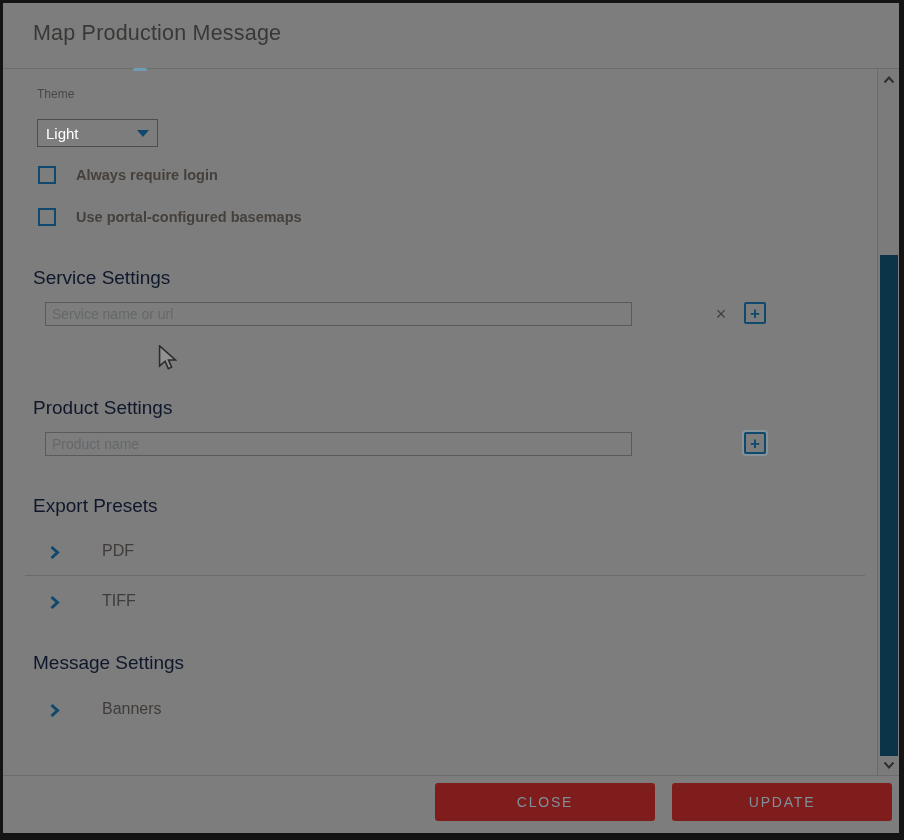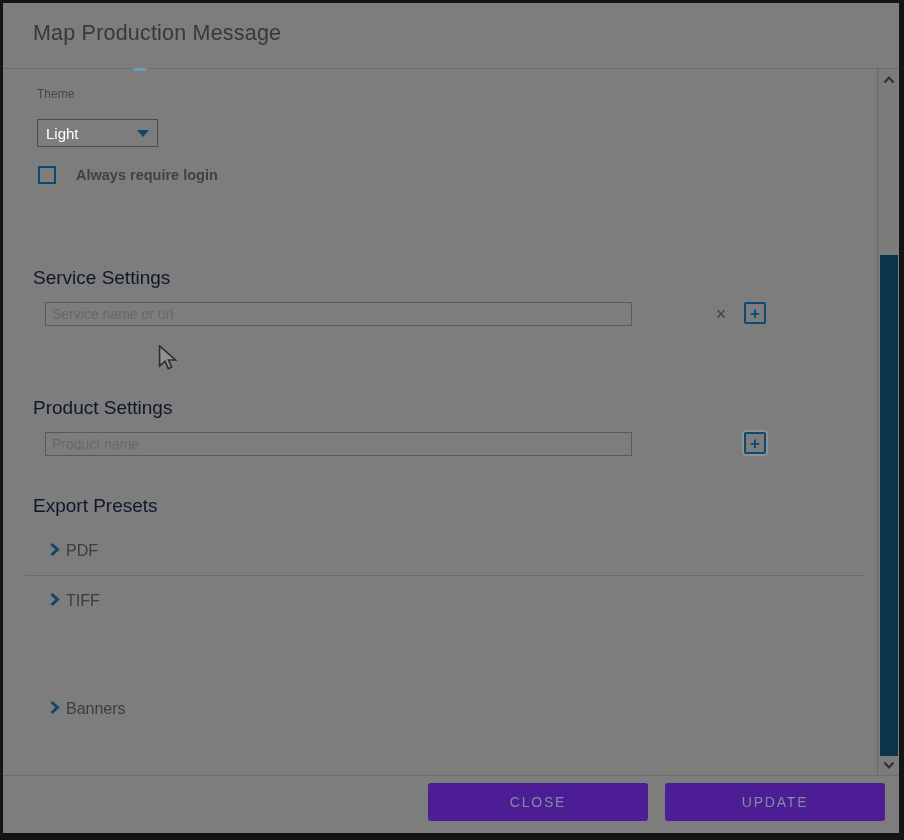--- a/index.html
+++ b/index.html
@@ -67,36 +67,36 @@
   }
   .add-btn {
     width:22px; height:22px; border:2px solid #0f4a6e; border-radius:2px;
     display:flex; align-items:center; justify-content:center;
     color:#0f4a6e; font-size:17px; font-weight:bold; line-height:1; cursor:pointer;
   }
   .add-svc { left:741px; top:299px; }
   .add-prod { left:741px; top:429px; box-shadow:0 0 0 2px rgba(150,175,188,.45); }
 
   
-  .expand-row { display:flex; align-items:flex-start; cursor:pointer; }
+  .expand-row { display:flex; align-items:flex-end; cursor:pointer;gap:36px; }
   .row-pdf { left:46px; top:539px; }
   .row-tiff { left:46px; top:589px; }
   .row-banners { left:46px; top:697px; }
   .chev { margin-right:6px; display:block; }
   .expand-label { font-size:16px; color:#3f3c3a; }
   .list-divider { left:22px; top:572px; width:840px; height:1px; background:#6b6b6b; }
 
   
   .footer-divider { left:0; top:772px; width:896px; height:1px; background:#6c6c6c; }
   .btn {
     position:absolute; top:780px; width:220px; height:38px;
-    background:#4c1d95; border:none; border-radius:3px;
+    background:#7f1d1d; border:none; border-radius:3px;
     display:flex; align-items:center; justify-content:center;
     font-family:"Liberation Sans", sans-serif;
-    font-size:14px; letter-spacing:1.8px; color:#80909b; cursor:pointer;
+    font-size:14px; letter-spacing:1.8px; color:#80909b; cursor:pointer;margin-left:7px;
   }
   .btn-close { left:425px; }
   .btn-update { left:662px; }
 
   
   .scroll-track { left:874px; top:66px; width:21px; height:706px; background:#7b7b7b; border-left:1px solid #696969; }
   .scroll-thumb { left:877px; top:252px; width:18px; height:501px; background:#0c3448; }
   .scroll-arrow { left:878px; width:16px; height:16px; display:flex; align-items:center; justify-content:center; cursor:pointer; }
   .arrow-up { top:69px; }
   .arrow-down { top:754px; }
@@ -114,20 +114,24 @@
 
   <div class="abs field-label">Theme</div>
   <div class="abs select">
     <span class="select-value">Light</span>
     <span class="caret-down"></span>
   </div>
 
   <div class="abs check-row check-row-1">
     <span class="checkbox"></span>
     <span class="check-label">Always require login</span>
+  </div>
+  <div class="abs check-row check-row-2">
+    <span class="checkbox"></span>
+    <span class="check-label">Use portal-configured basemaps</span>
   </div>
 
   <div class="abs section-heading h-service">Service Settings</div>
   <input class="text-input svc-input" value="" placeholder="Service name or url" style="">
   <div class="abs clear-btn">×</div>
   <div class="abs add-btn add-svc">
     <span>+</span>
   </div>
 
   <svg class="abs cursor" width="19" height="27" viewBox="0 0 12 17">
@@ -148,20 +152,21 @@
     <span class="expand-label">PDF</span>
   </div>
   <div class="abs list-divider"></div>
   <div class="abs expand-row row-tiff">
     <svg class="chev" width="11" height="15" viewBox="0 0 11 15">
       <path d="M2.5 2 L8.5 7.5 L2.5 13" fill="none" stroke="#0e486d" stroke-width="3" stroke-linecap="butt"></path>
     </svg>
     <span class="expand-label">TIFF</span>
   </div>
 
+  <div class="abs section-heading h-message">Message Settings</div>
   <div class="abs expand-row row-banners">
     <svg class="chev" width="11" height="15" viewBox="0 0 11 15">
       <path d="M2.5 2 L8.5 7.5 L2.5 13" fill="none" stroke="#0e486d" stroke-width="3" stroke-linecap="butt"></path>
     </svg>
     <span class="expand-label">Banners</span>
   </div>
 
   <div class="abs scroll-track"></div>
   <div class="abs scroll-arrow arrow-up">
     <svg width="12" height="8" viewBox="0 0 12 8">

